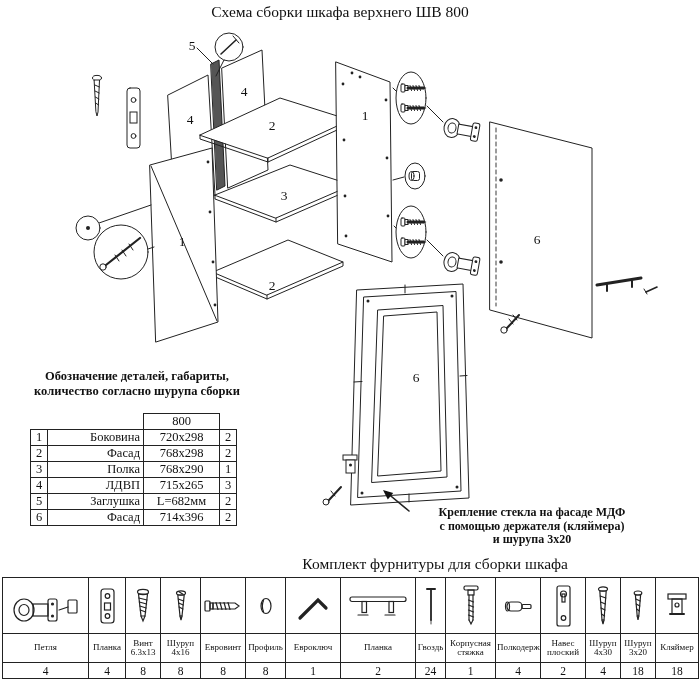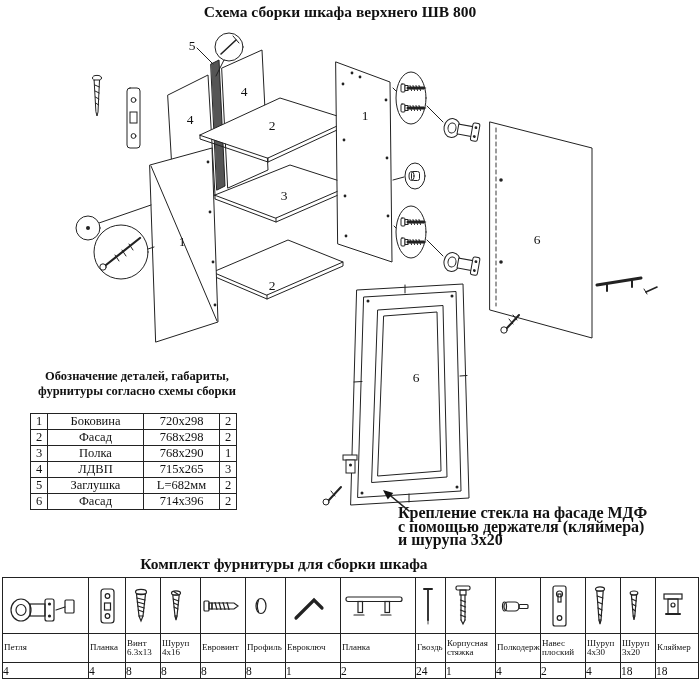--- a/index.html
+++ b/index.html
@@ -1,35 +1,35 @@
 <!DOCTYPE html>
 <html><head>
 <meta charset="utf-8">
 <style>
   * { margin:0; padding:0; box-sizing:border-box; }
   html,body { width:700px; height:683px; }
   body { position:relative; overflow:hidden; background:#fff; color:#111;
          font-family:"Liberation Serif","DejaVu Serif",serif; }
   .abs { position:absolute; }
-  .main-title { top:3px; left:0; width:680px; text-align:center; font-size:15.5px; font-weight:bold; }
+  .main-title { top:3px; left:0; width:680px; text-align:center; font-size:15.5px; font-weight:normal; }
   svg.diagram { top:0; left:0; stroke:#222; fill:#fff; stroke-width:1; stroke-linecap:round; }
   svg.diagram text { stroke:none; fill:#111; font-size:13.5px; text-anchor:middle; }
   .parts-note { left:16px; top:369px; width:242px; text-align:center; font-weight:bold;
                 font-size:12.5px; line-height:15px; white-space:pre-line; }
   table.parts { position:absolute; left:30px; top:413px; border-collapse:collapse; font-size:12.5px; }
   table.parts td, table.parts th { border:1px solid #222; padding:0 3px; height:16px; line-height:15px; font-weight:normal; }
   table.parts .nb { border:none; }
   table.parts .num, table.parts .qty { width:17px; text-align:center; }
-  table.parts .name { width:96px; text-align:center; }
+  table.parts .name { width:96px; text-align:right; }
   table.parts .size { width:76px; text-align:center; }
-  .glass-note { left:398px; top:506px; width:268px; text-align:left; font-weight:bold;
-                font-size:16px; line-height:13.5px; white-space:pre-line; }
-  .hw-title { top:555px; left:0; width:568px; text-align:center; font-size:15.5px; font-weight:bold; }
+  .glass-note { left:398px; top:506px; width:268px; text-align:center; font-weight:bold;
+                font-size:12px; line-height:13.5px; white-space:pre-line; }
+  .hw-title { top:555px; left:0; width:568px; text-align:right; font-size:15.5px; font-weight:normal; }
   table.hw { position:absolute; left:2px; top:577px; width:696px; border-collapse:collapse; table-layout:fixed; }
-  table.hw td { border:1px solid #222; text-align:left; vertical-align:middle; overflow:hidden; }
+  table.hw td { border:1px solid #222; text-align:center; vertical-align:middle; overflow:hidden; }
   tr.ico td { height:56px; }
   tr.ico svg { stroke:#222; fill:none; stroke-width:1.2; stroke-linecap:round; vertical-align:middle; }
   tr.lbl td { height:29px; font-size:9px; line-height:9.5px; white-space:pre-line; padding:1px; }
   tr.qt td { height:16px; font-size:11.5px; }
 </style>
 </head>
 <body>
 
 <div>
 
@@ -222,24 +222,30 @@
     <line x1="329" y1="500" x2="341" y2="487" stroke-width="2"></line>
     <line x1="331" y1="491" x2="335" y2="496"></line>
   </g>
   <g>
     <line x1="409" y1="511" x2="386" y2="492" stroke-width="1.6"></line>
     <polygon points="383,490 393.2,493 387.8,499.4" fill="#111" stroke="none"></polygon>
   </g>
 </svg>
 
 <div class="abs parts-note">Обозначение деталей, габариты,
-фурнитуры согласно схемы сборки</div>
+количество согласно шурупа сборки</div>
 
 <table class="parts">
   <tbody>
+        <tr>
+    <td class="nb"></td>
+          <td class="nb"></td>
+    <th class="size">800</th>
+    <td class="nb"></td>
+  </tr>
   <tr>
     <td class="num">1</td>
     <td class="name">Боковина</td>
     <td class="size">720х298</td>
     <td class="qty">2</td>
   </tr>
   <tr>
     <td class="num">2</td>
     <td class="name">Фасад</td>
     <td class="size">768х298</td>

